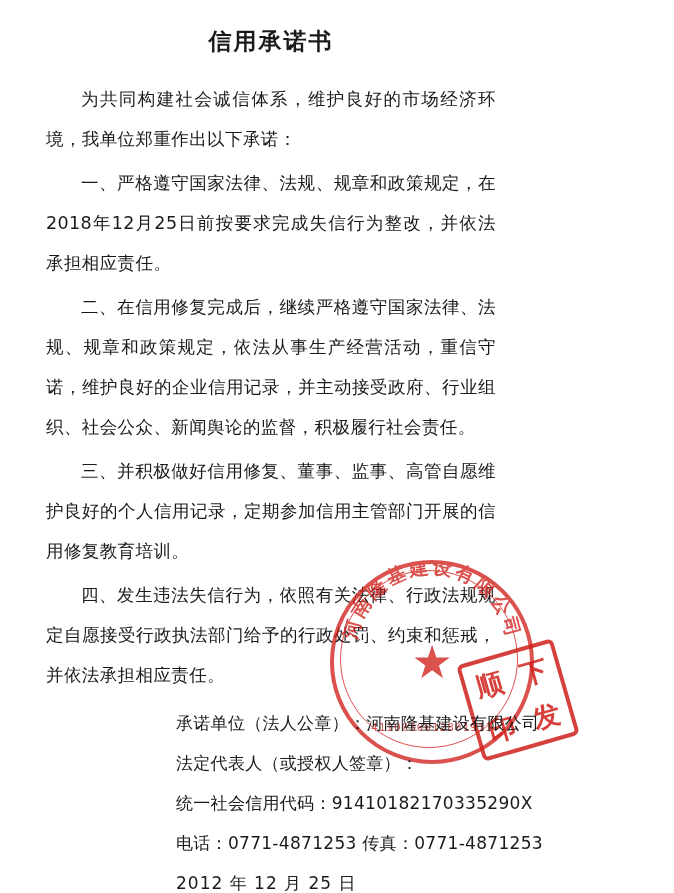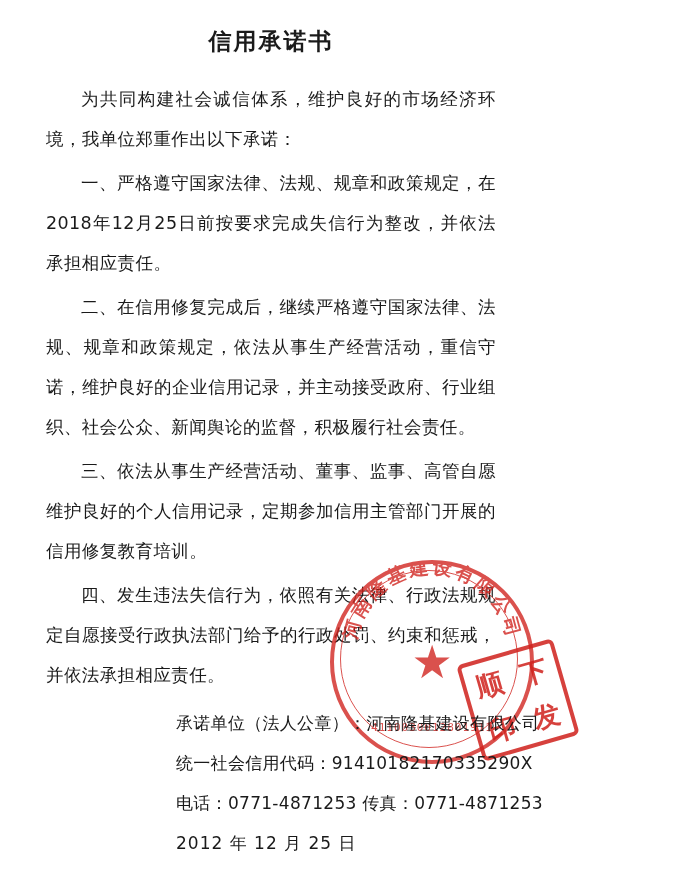--- a/index.html
+++ b/index.html
@@ -140,26 +140,29 @@
 </head>
 <body>
 
 <div class="page">
 
   <h1 class="doc-title">信用承诺书</h1>
 
   <p class="para">为共同构建社会诚信体系，维护良好的市场经济环境，我单位郑重作出以下承诺：</p>
   <p class="para">一、严格遵守国家法律、法规、规章和政策规定，在2018年12月25日前按要求完成失信行为整改，并依法承担相应责任。</p>
   <p class="para">二、在信用修复完成后，继续严格遵守国家法律、法规、规章和政策规定，依法从事生产经营活动，重信守诺，维护良好的企业信用记录，并主动接受政府、行业组织、社会公众、新闻舆论的监督，积极履行社会责任。</p>
-  <p class="para">三、依法从事生产经营活动、董事、监事、高管自愿维护良好的个人信用记录，定期参加信用主管部门开展的信用修复教育培训。</p>
+  <p class="para">三、并积极做好信用修复、董事、监事、高管自愿维护良好的个人信用记录，定期参加信用主管部门开展的信用修复教育培训。</p>
   <p class="para">四、发生违法失信行为，依照有关法律、行政法规规定自愿接受行政执法部门给予的行政处罚、约束和惩戒，并依法承担相应责任。</p>
 
   <div class="sign-block">
     <div class="sign-line indent1">
       <span>承诺单位（法人公章）：</span><span>河南隆基建设有限公司</span>
+    </div>
+    <div class="sign-line indent2">
+      <span>法定代表人（或授权人签章）：</span><span></span>
     </div>
     <div class="sign-line indent3">
       <span>统一社会信用代码：</span><span>91410182170335290X</span>
     </div>
     <div class="sign-line indent4">电话：0771-4871253  传真：0771-4871253</div>
     <div class="sign-line date">2012 年  12 月  25 日</div>
   </div>
 
   <div class="seal">
     <div class="inner-ring"></div>

